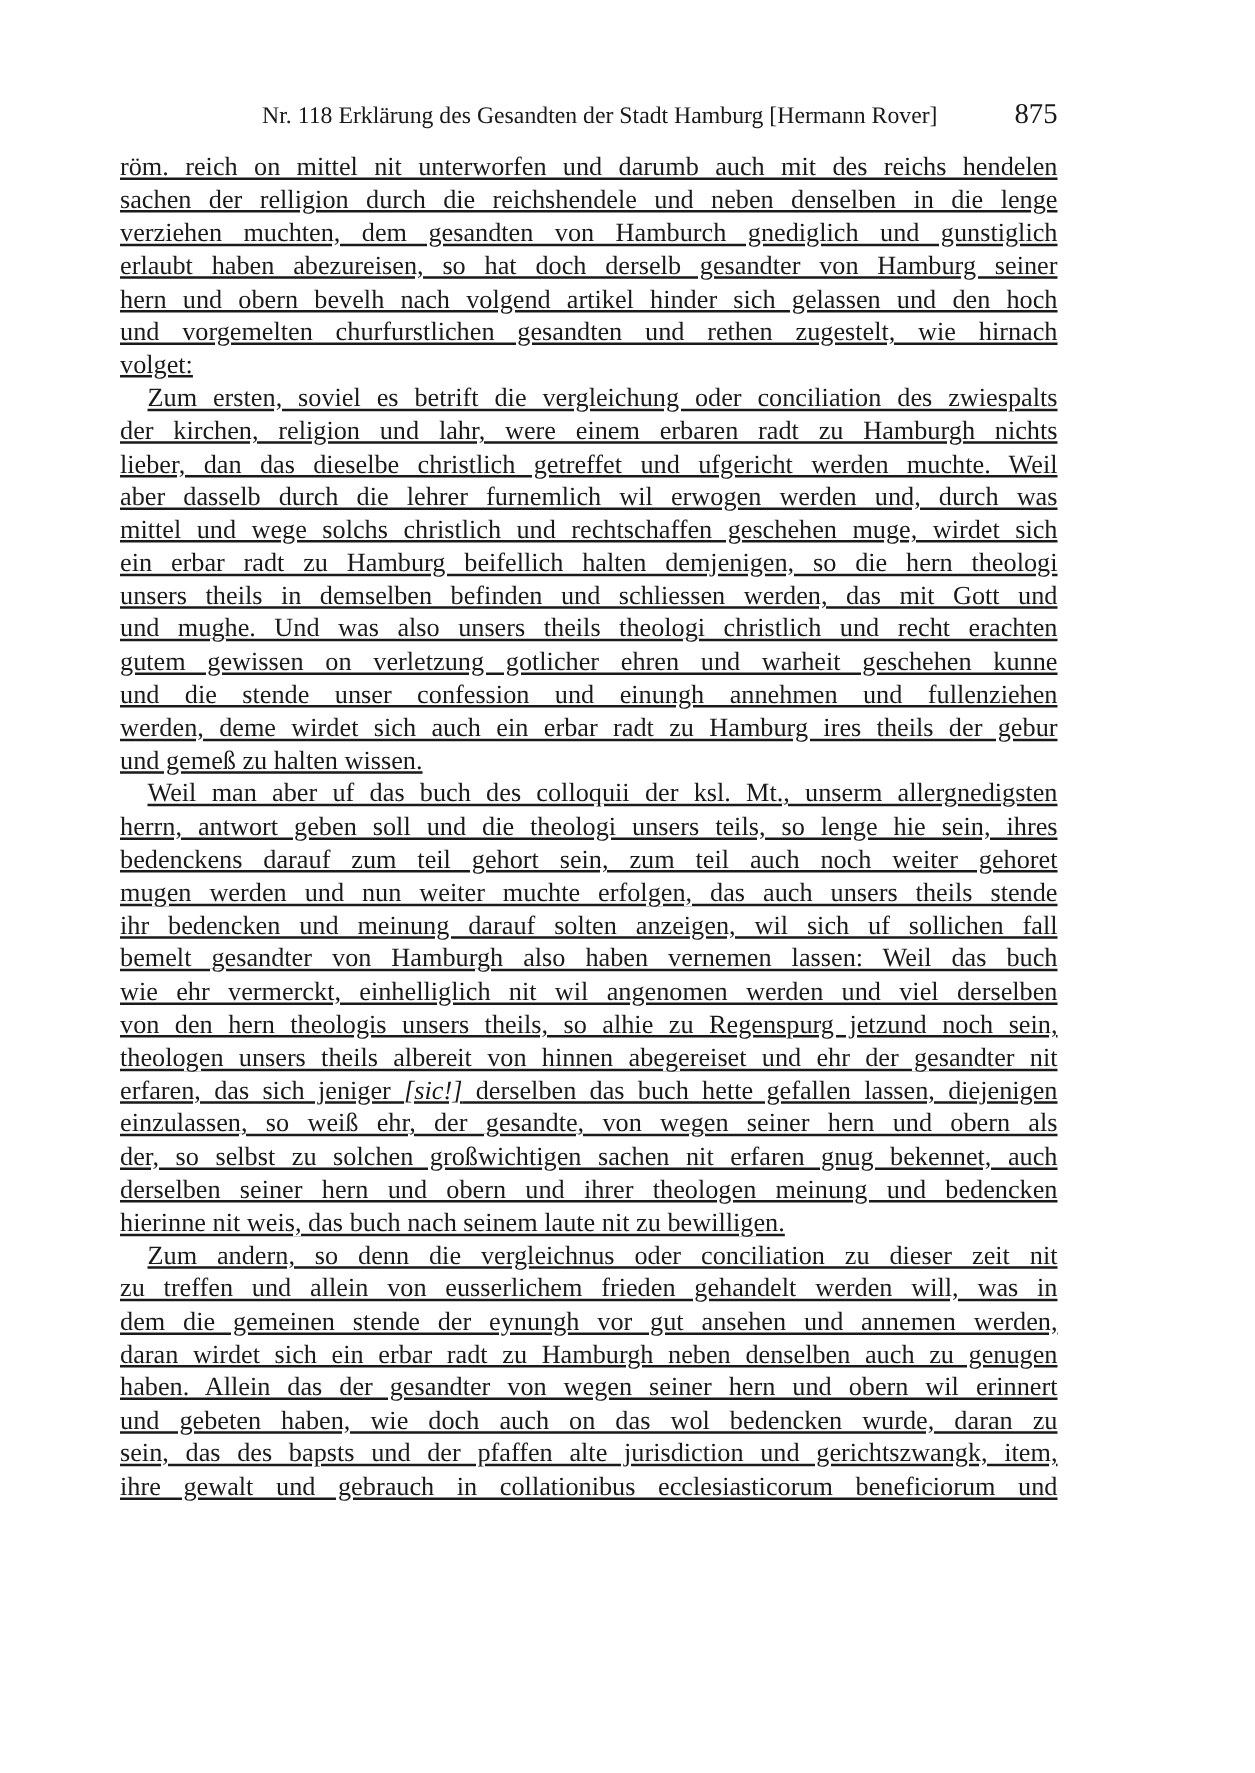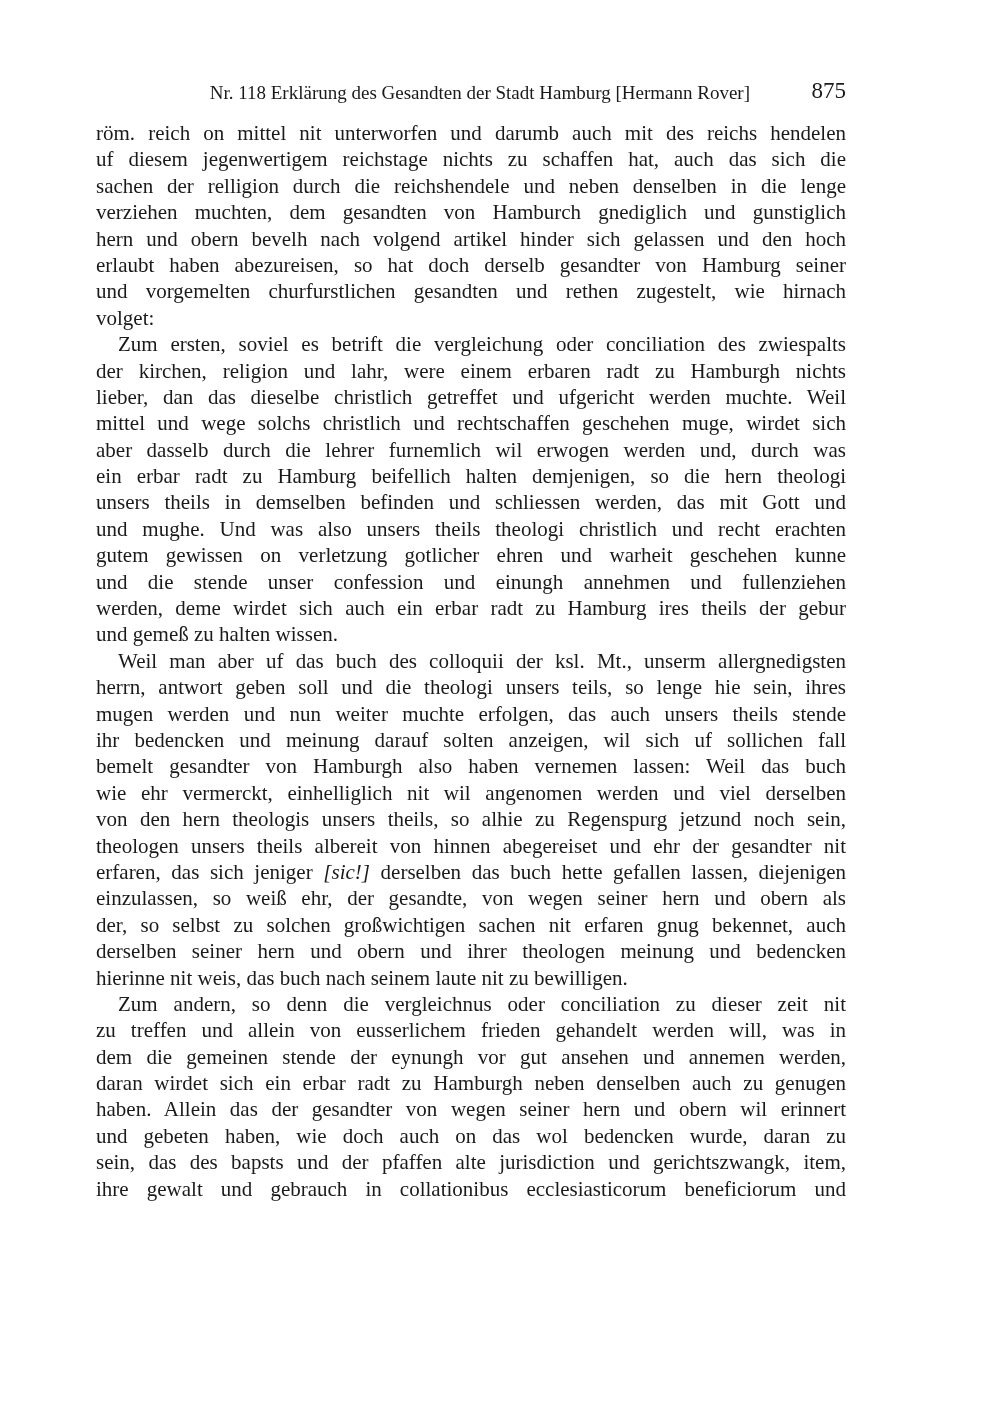--- a/index.html
+++ b/index.html
@@ -35,20 +35,21 @@
     }
     .running-head .pageno {
       position: absolute;
       right: 0;
       top: -2px;
       font-size: 23px;
     }
     .body-text {
       margin-top: 10px;
       font-size: 21px;
+      text-decoration: underline;
     }
     .line {
       display: block;
       height: 26.4px;
       line-height: 26.4px;
       white-space: nowrap;
       text-align: justify;
       text-align-last: justify;
     }
     .line.last {
@@ -66,45 +67,45 @@
 
 <div class="page">
   <div class="running-head">
     <span class="title">Nr. 118 Erklärung des Gesandten der Stadt Hamburg [Hermann Rover]</span>
     <span class="pageno">875</span>
   </div>
 
   <div class="body-text" id="body-text">
       <div>
         <span class="line">röm. reich on mittel nit unterworfen und darumb auch mit des reichs hendelen</span>
-        <span class="line">uf diesem jegenwertigem reichstage nichts zu schaffen hat, auch das sich die</span>
         <span class="line">sachen der relligion durch die reichshendele und neben denselben in die lenge</span>
         <span class="line">verziehen muchten, dem gesandten von Hamburch gnediglich und gunstiglich</span>
+        <span class="line">erlaubt haben abezureisen, so hat doch derselb gesandter von Hamburg seiner</span>
         <span class="line">hern und obern bevelh nach volgend artikel hinder sich gelassen und den hoch</span>
-        <span class="line">erlaubt haben abezureisen, so hat doch derselb gesandter von Hamburg seiner</span>
         <span class="line">und vorgemelten churfurstlichen gesandten und rethen zugestelt, wie hirnach</span>
         <span class="line last">volget:</span>
       </div>
       <div>
         <span class="line indent">Zum ersten, soviel es betrift die vergleichung oder conciliation des zwiespalts</span>
         <span class="line">der kirchen, religion und lahr, were einem erbaren radt zu Hamburgh nichts</span>
         <span class="line">lieber, dan das dieselbe christlich getreffet und ufgericht werden muchte. Weil</span>
+        <span class="line">aber dasselb durch die lehrer furnemlich wil erwogen werden und, durch was</span>
         <span class="line">mittel und wege solchs christlich und rechtschaffen geschehen muge, wirdet sich</span>
-        <span class="line">aber dasselb durch die lehrer furnemlich wil erwogen werden und, durch was</span>
         <span class="line">ein erbar radt zu Hamburg beifellich halten demjenigen, so die hern theologi</span>
         <span class="line">unsers theils in demselben befinden und schliessen werden, das mit Gott und</span>
         <span class="line">und mughe. Und was also unsers theils theologi christlich und recht erachten</span>
         <span class="line">gutem gewissen on verletzung gotlicher ehren und warheit geschehen kunne</span>
         <span class="line">und die stende unser confession und einungh annehmen und fullenziehen</span>
         <span class="line">werden, deme wirdet sich auch ein erbar radt zu Hamburg ires theils der gebur</span>
         <span class="line last">und gemeß zu halten wissen.</span>
       </div>
       <div>
         <span class="line indent">Weil man aber uf das buch des colloquii der ksl. Mt., unserm allergnedigsten</span>
         <span class="line">herrn, antwort geben soll und die theologi unsers teils, so lenge hie sein, ihres</span>
+        <span class="line">bedenckens darauf zum teil gehort sein, zum teil auch noch weiter gehoret</span>
         <span class="line">mugen werden und nun weiter muchte erfolgen, das auch unsers theils stende</span>
         <span class="line">ihr bedencken und meinung darauf solten anzeigen, wil sich uf sollichen fall</span>
         <span class="line">bemelt gesandter von Hamburgh also haben vernemen lassen: Weil das buch</span>
         <span class="line">wie ehr vermerckt, einhelliglich nit wil angenomen werden und viel derselben</span>
         <span class="line">von den hern theologis unsers theils, so alhie zu Regenspurg jetzund noch sein,</span>
         <span class="line">theologen unsers theils albereit von hinnen abegereiset und ehr der gesandter nit</span>
         <span class="line"><span>erfaren, das sich jeniger </span><span class="italic">[sic!]</span><span> derselben das buch hette gefallen lassen, diejenigen</span></span>
         <span class="line">einzulassen, so weiß ehr, der gesandte, von wegen seiner hern und obern als</span>
         <span class="line">der, so selbst zu solchen großwichtigen sachen nit erfaren gnug bekennet, auch</span>
         <span class="line">derselben seiner hern und obern und ihrer theologen meinung und bedencken</span>

